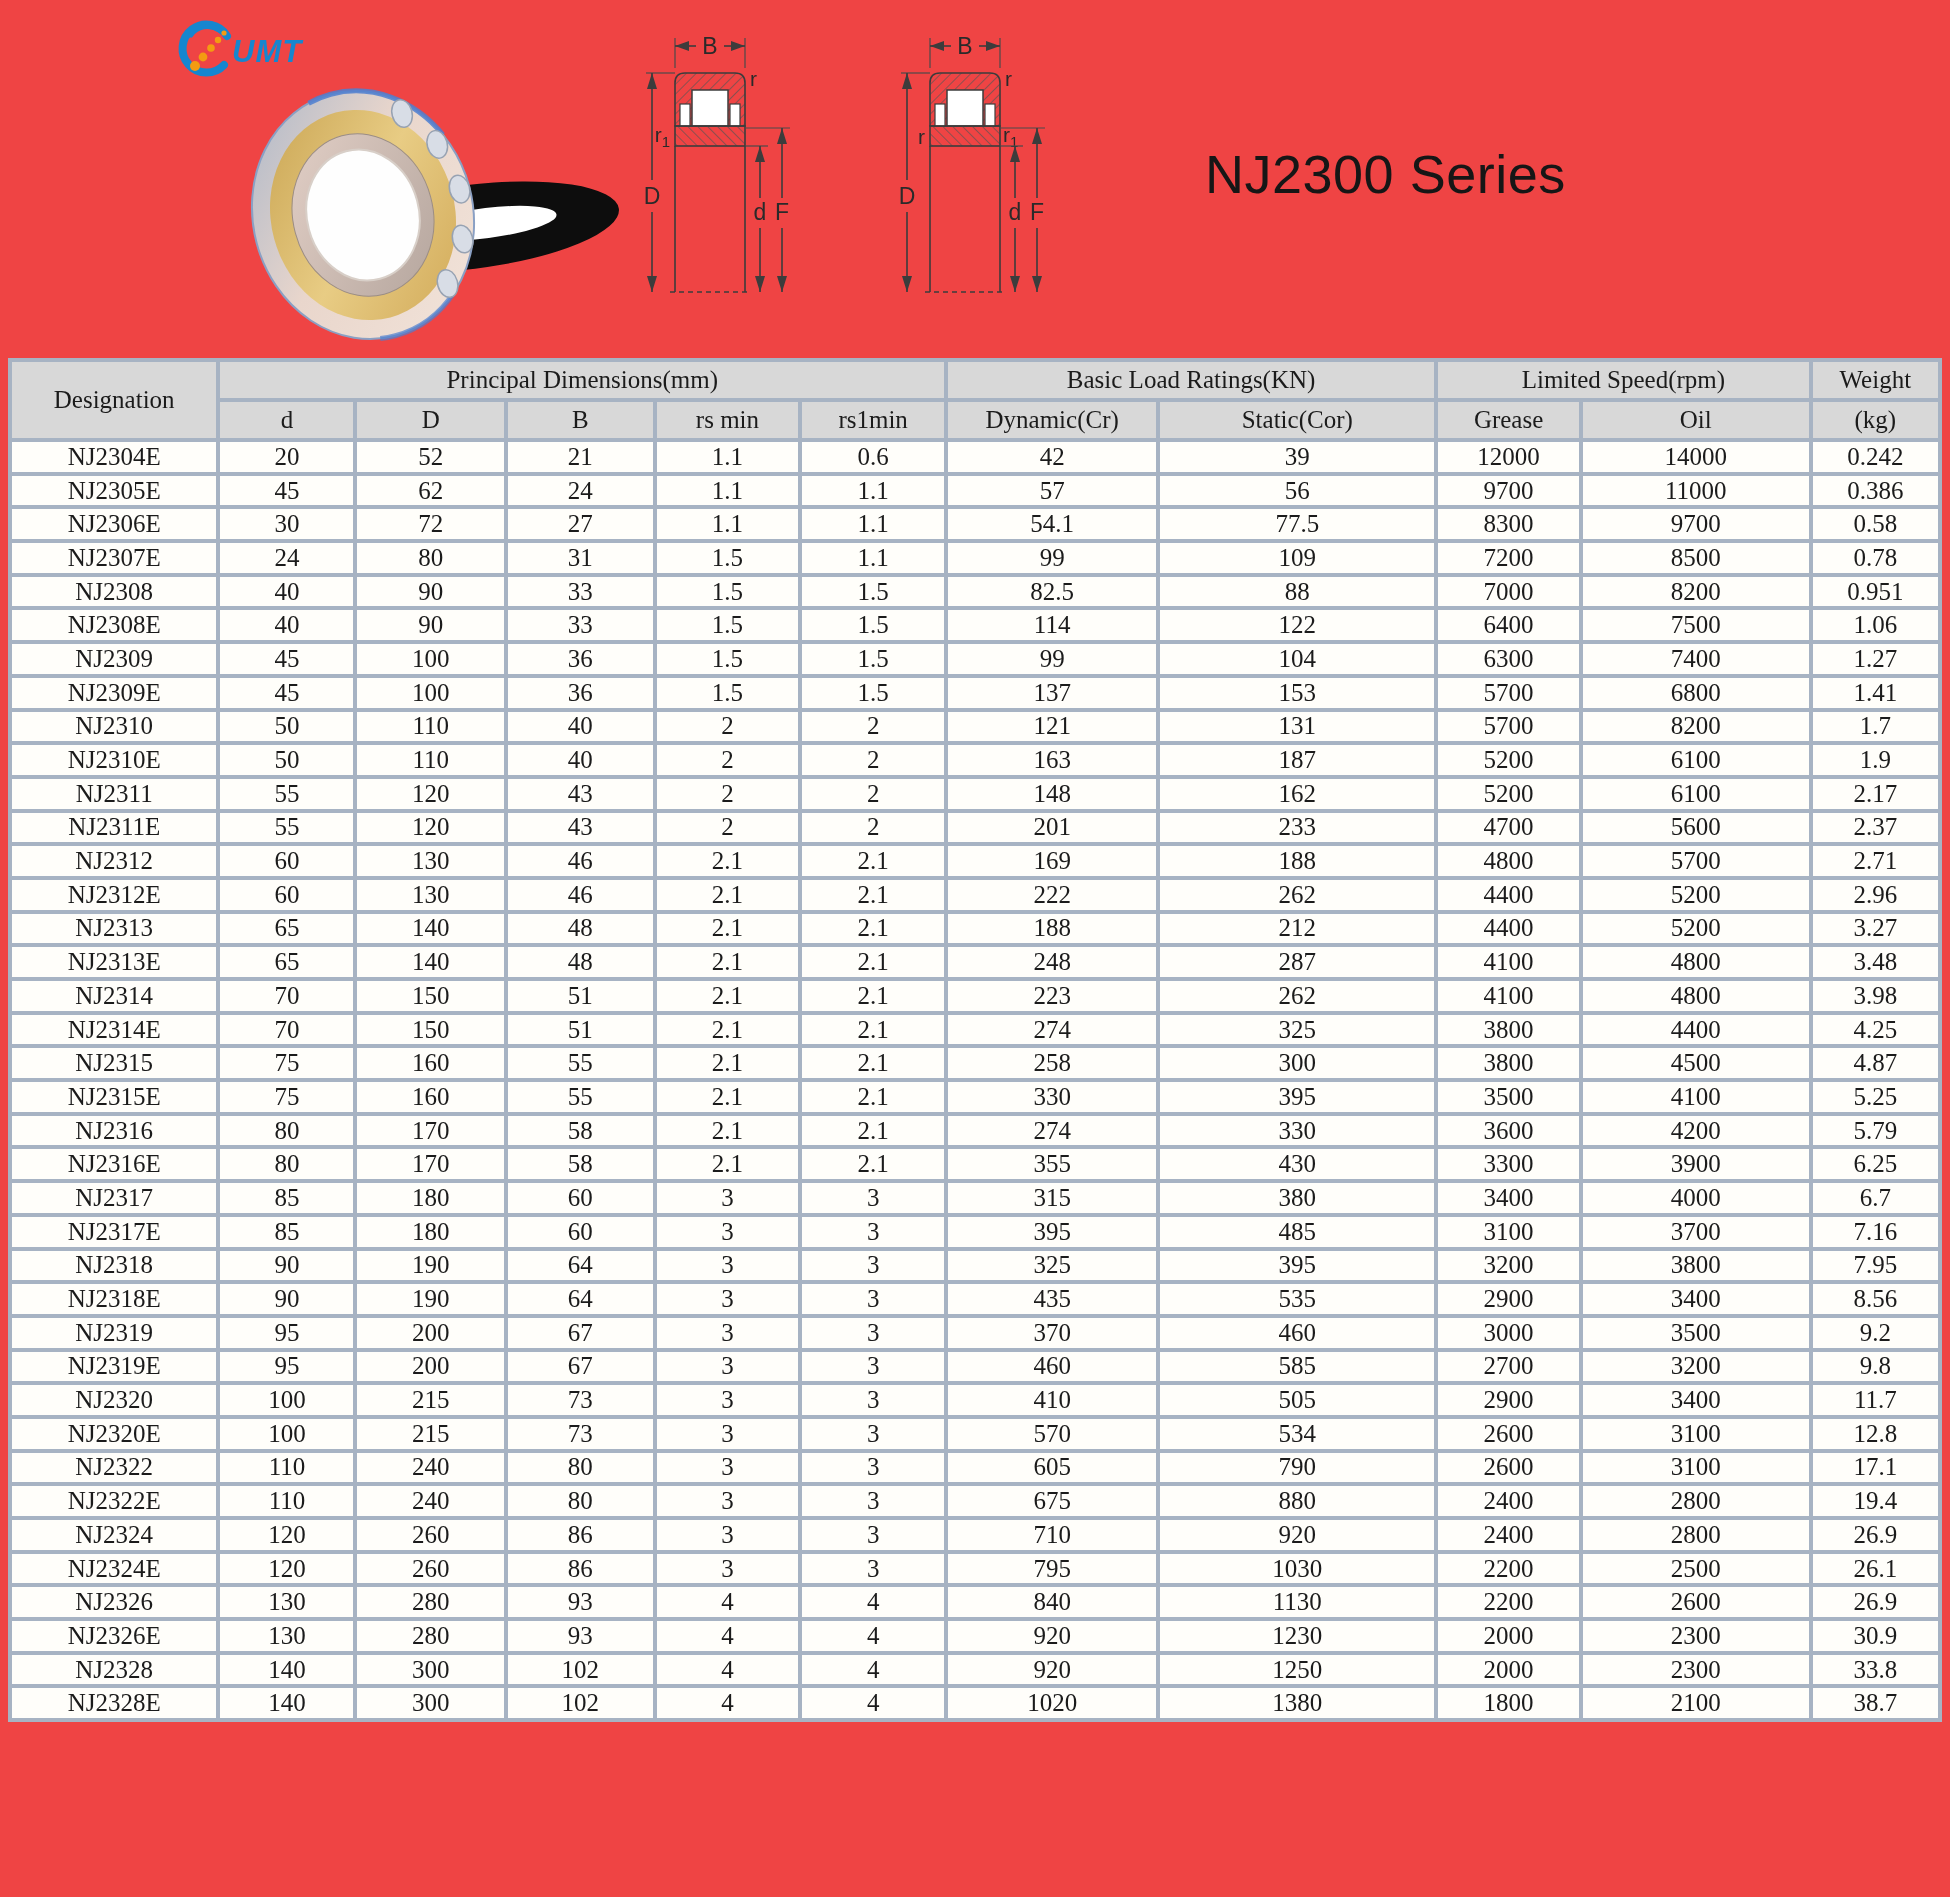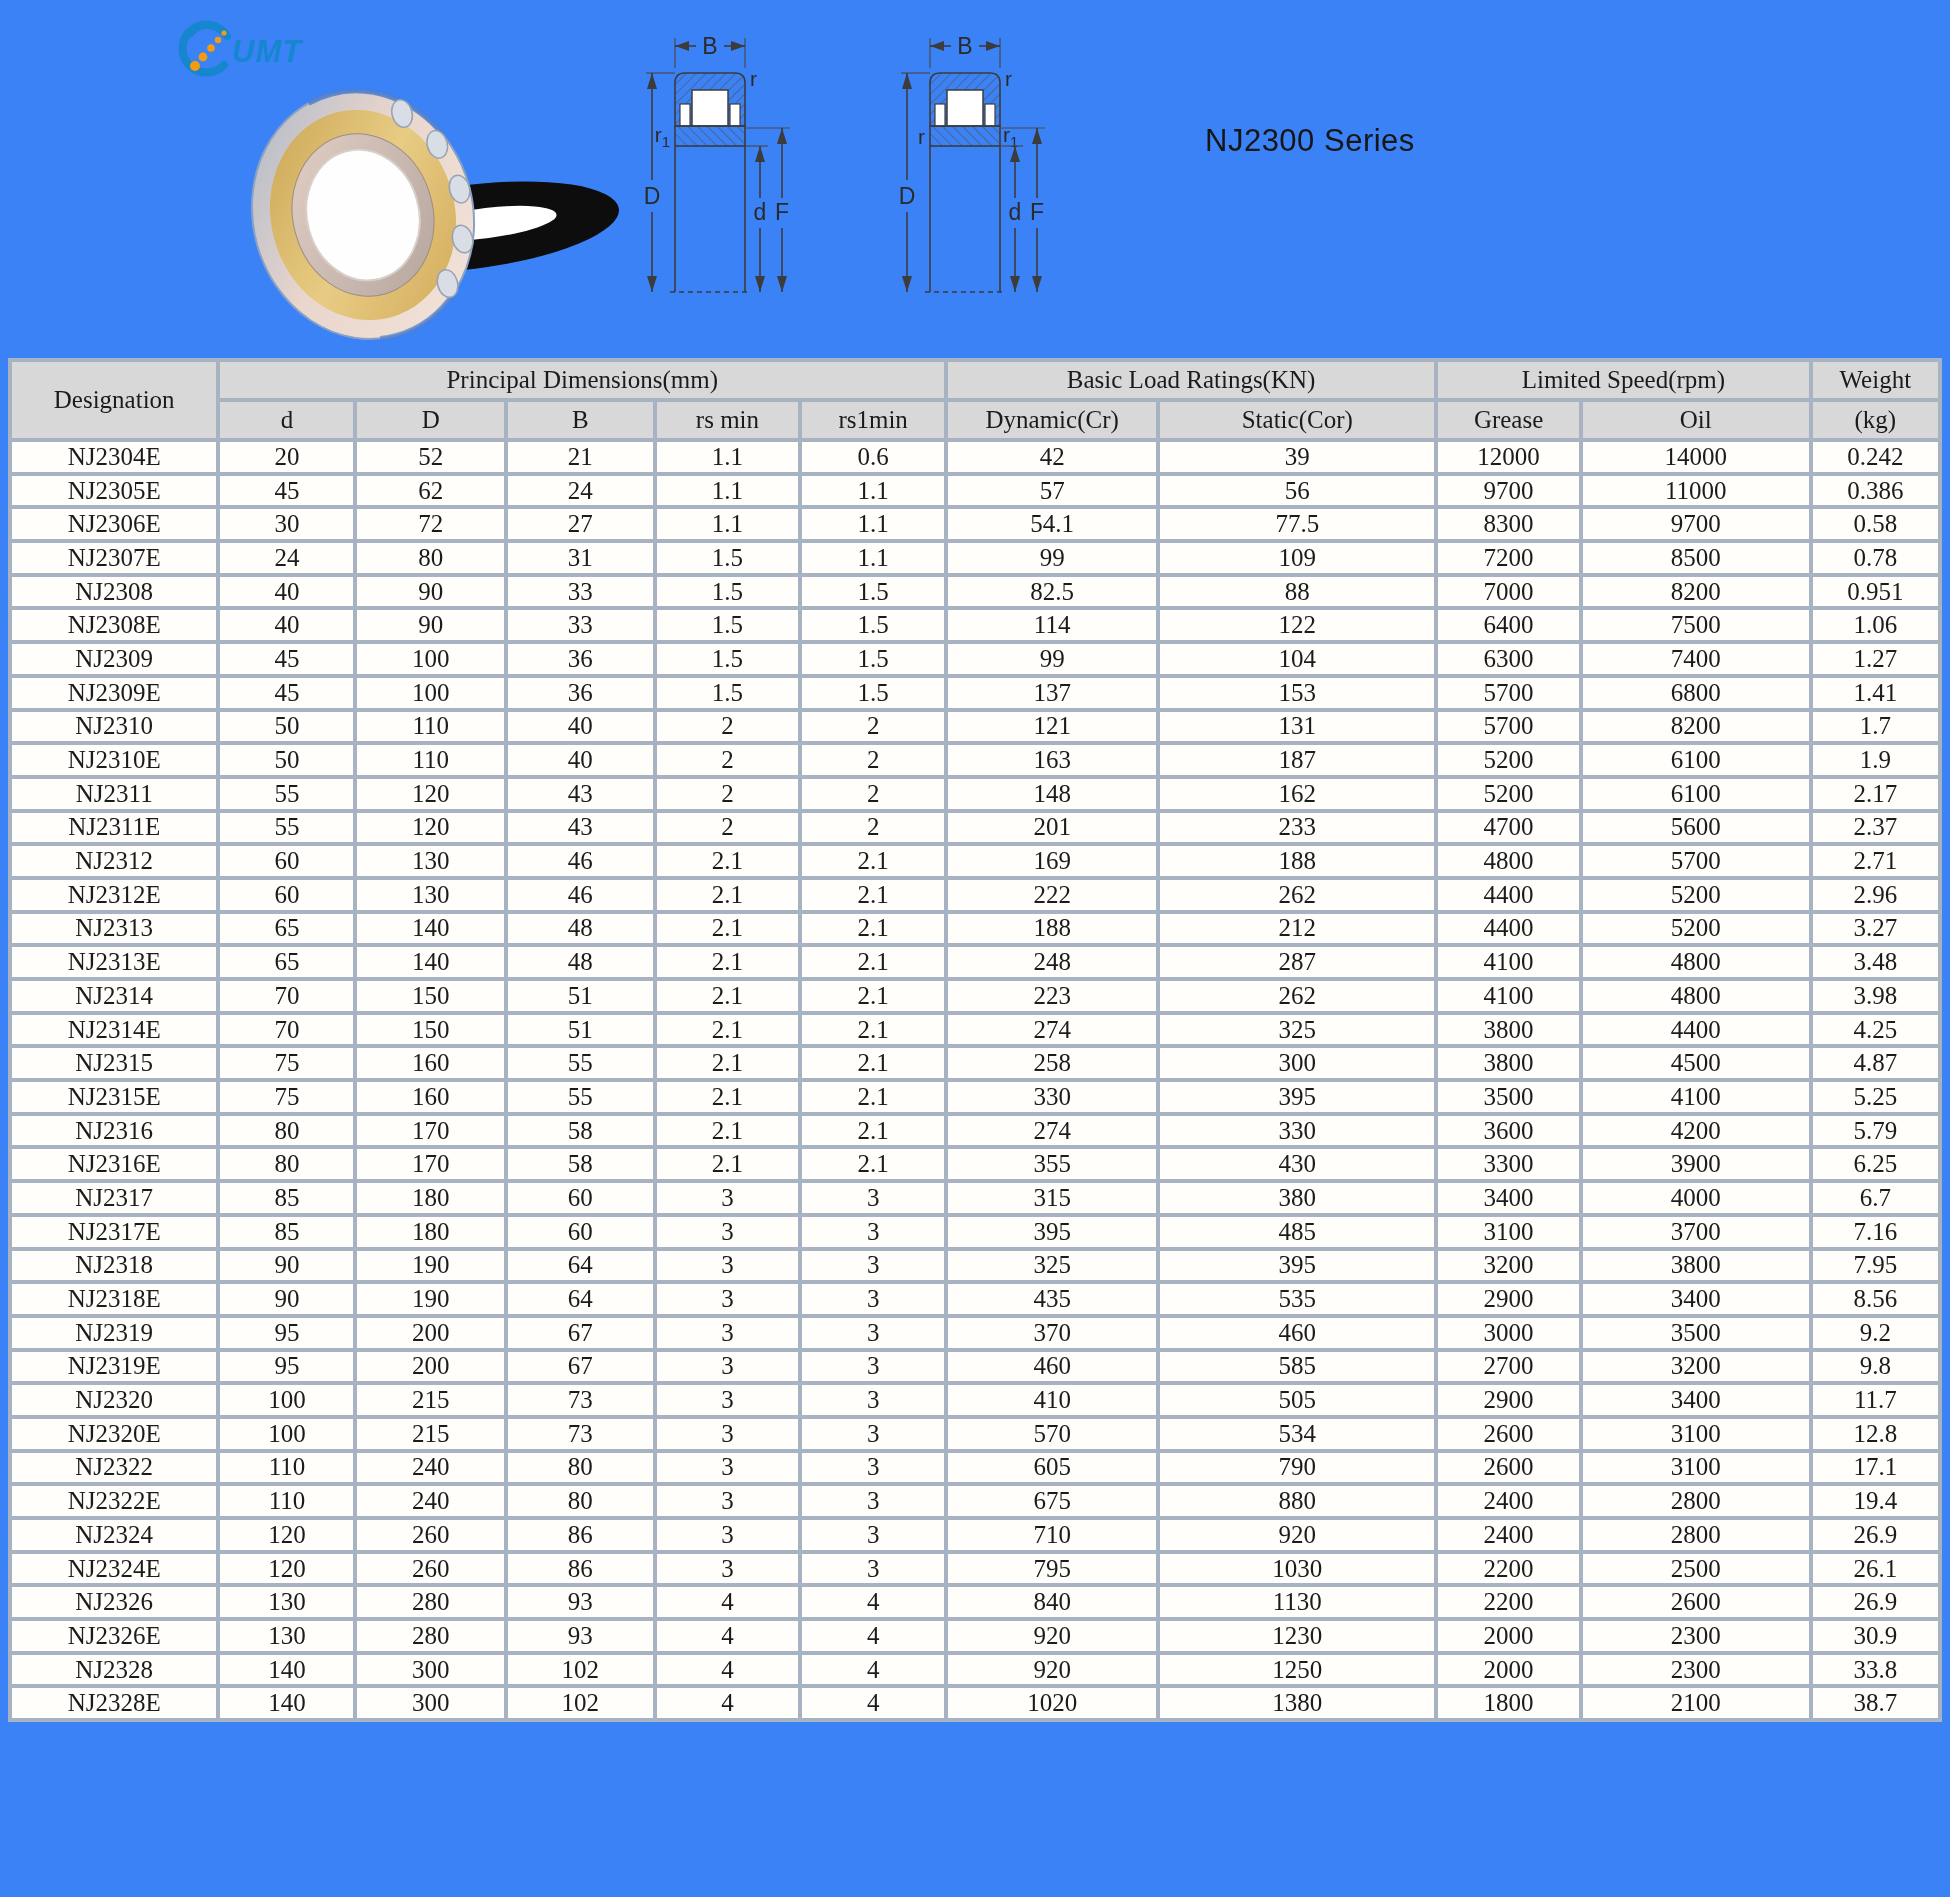--- a/index.html
+++ b/index.html
@@ -1,27 +1,27 @@
 <!DOCTYPE html>
 <html><head>
 <meta charset="utf-8">
 <style>
   * { margin:0; padding:0; box-sizing:border-box; }
   html,body { background:#ffffff; }
-  .page { position:relative; width:1950px; height:1897px; background:#3b82f6; overflow:hidden; }
+  .page { position:relative; width:1950px; height:1897px; background:#ef4444; overflow:hidden; }
 
   .logo { position:absolute; left:158px; top:16px; width:160px; height:66px; }
   .bearing-photo { position:absolute; left:185px; top:45px; width:445px; height:312px; }
   .drawing-left  { position:absolute; left:640px; top:20px; width:185px; height:292px; }
   .drawing-right { position:absolute; left:895px; top:20px; width:185px; height:292px; }
 
   .page-title {
-    position:absolute; left:1205px; top:123px;
+    position:absolute; left:1205px; top:143px;
     font-family:"Liberation Sans", sans-serif;
-    font-size:31px; font-weight:400; color:#161616; letter-spacing:0.5px;
+    font-size:54px; font-weight:400; color:#161616; letter-spacing:0.5px;
     white-space:nowrap;
   }
 
   table.spec-table {
     position:absolute; left:8px; top:358px; width:1934px;
     border-collapse:collapse; table-layout:fixed;
     font-family:Liberation Serif, serif;
     font-size:25px; color:#1b1b1b;
   }
   .spec-table th, .spec-table td {

